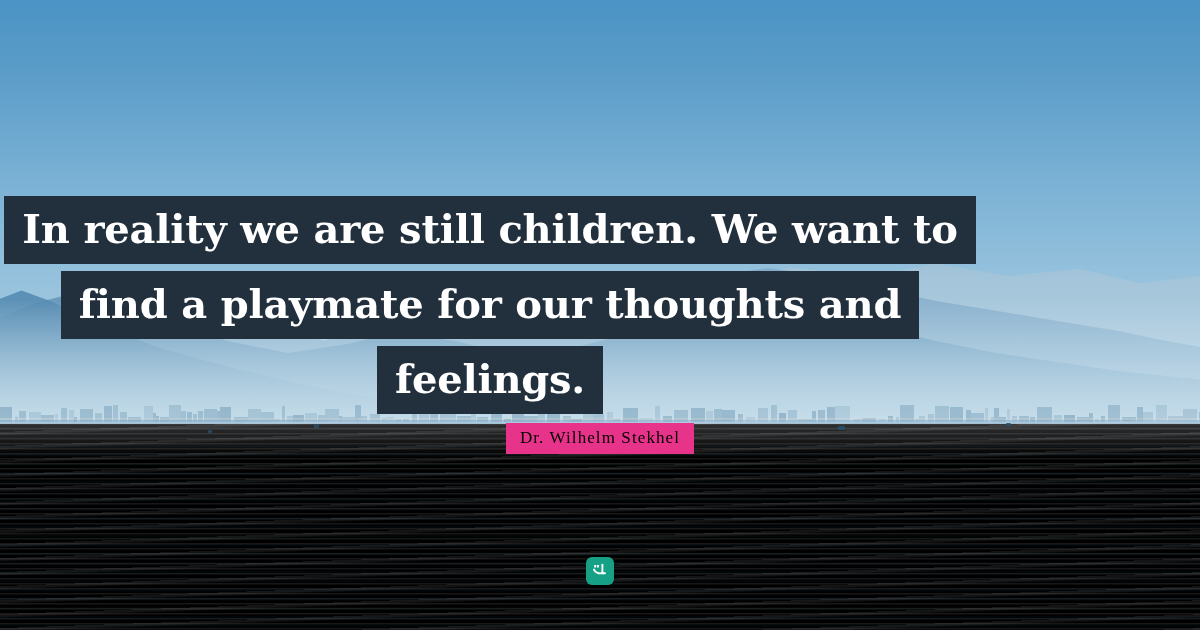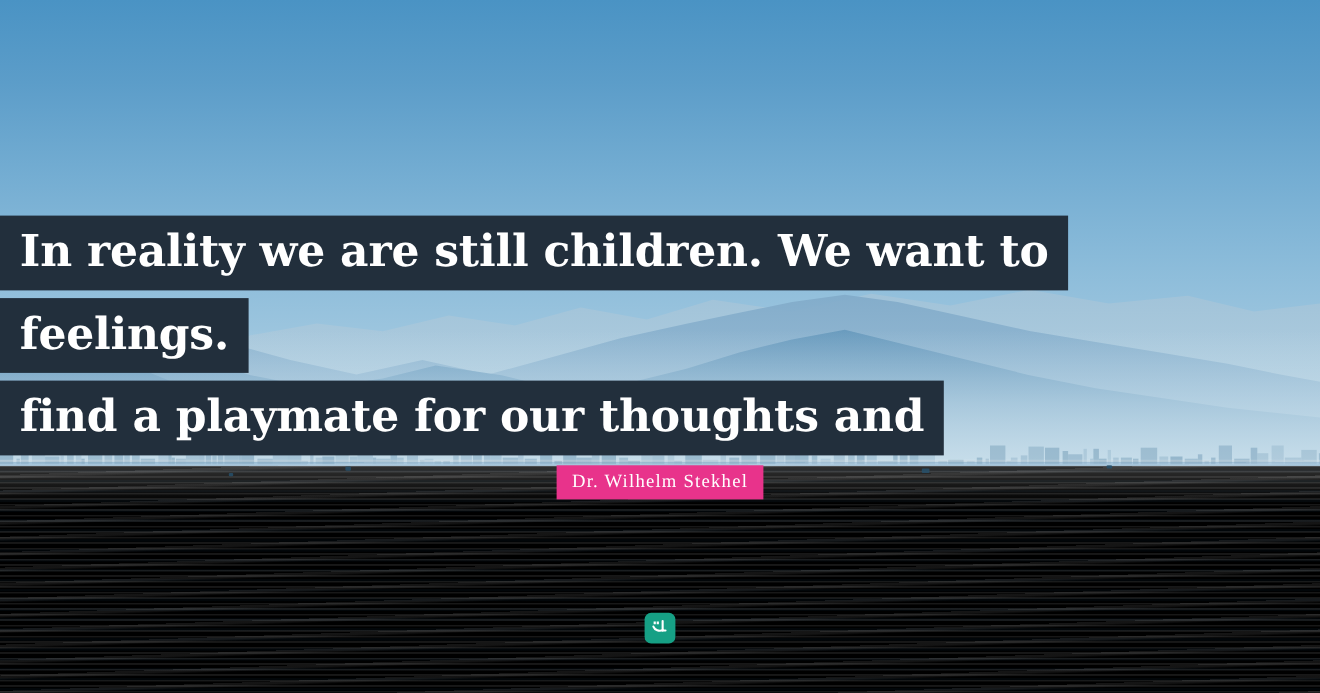--- a/index.html
+++ b/index.html
@@ -168,21 +168,21 @@
     opacity: .85;
   }
 
   
   .quote-block {
     position: absolute;
     left: 0; top: 196px;
     width: 980px;
     display: flex;
     flex-direction: column;
-    align-items: flex-start;
+    align-items: center;
   }
   .qline {
     display: inline-block;
     background: #222f3c;
     color: #ffffff;
     font-family: "DejaVu Serif", "Liberation Serif", serif;
     font-weight: 700;
     font-size: 40px;
     line-height: 1;
     letter-spacing: -0.2px;
@@ -193,21 +193,21 @@
 
   .author-badge {
     position: absolute;
     left: 0; top: 423px;
     width: 1200px;
     text-align: center;
   }
   .author-badge span {
     display: inline-block;
     background: #e8338b;
-    color: #ffffff;
+    color: #000000;
     font-family: "Liberation Serif", serif;
     font-size: 17px;
     font-weight: 400;
     letter-spacing: 1.1px;
     padding: 5px 14px 6px 14px;
     white-space: nowrap;
   }
 
   
   .logo {
@@ -384,22 +384,22 @@
     <div class="glint"></div>
 
     <div class="boat" style="left:314px;top:424px;width:5px;height:4px;"></div>
     <div class="boat" style="left:838px;top:426px;width:7px;height:4px;"></div>
     <div class="boat" style="left:1006px;top:423px;width:5px;height:3px;"></div>
     <div class="boat" style="left:208px;top:430px;width:4px;height:3px;"></div>
   </div>
 
   <div class="quote-block">
     <div class="qline">In reality we are still children. We want to</div>
+    <div class="qline">find a playmate for our thoughts and</div>
     <div class="qline">feelings.</div>
-    <div class="qline">find a playmate for our thoughts and</div>
   </div>
 
   <div class="author-badge">
     <span>Dr. Wilhelm Stekhel</span>
   </div>
 
   <div class="logo">
     <div class="logo-mark">
       <svg width="20" height="20" viewBox="0 0 20 20" aria-hidden="true">
         <path d="M4.2 4.0 h2.0 v2.4 h-2.0 z M7.0 4.0 h2.0 v2.4 h-2.0 z" fill="#ffffff"></path>

